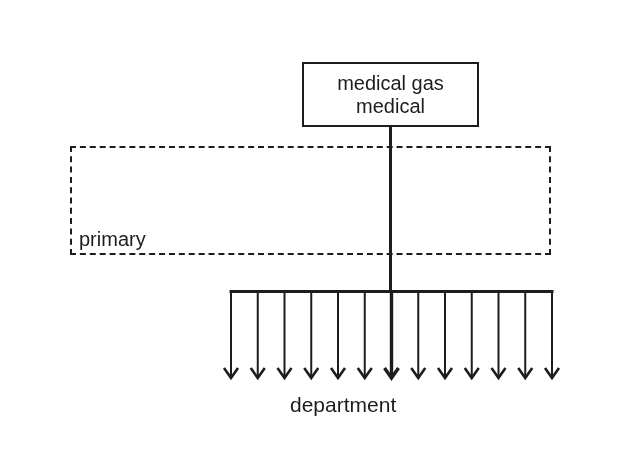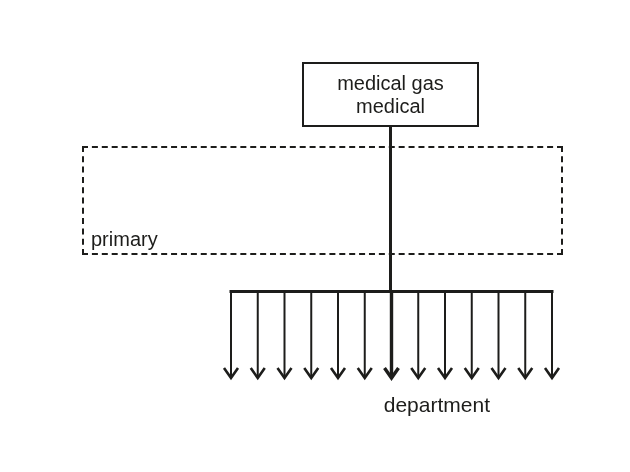--- a/index.html
+++ b/index.html
@@ -43,21 +43,21 @@
     position: absolute;
     left: 377px;
     top: 127px;
     width: 3px;
     height: 165px;
     background: #1d1d1b;
     z-index: 2;
   }
   .zone {
     position: absolute;
-    left: 70px;
+    left: 58px;
     width: 481px;
     box-sizing: border-box;
     border: 2px dashed #1d1d1b;
     background: transparent;
   }
   .zone-primary {
     top: 146px;
     height: 109px;
   }
   .zone-secondary {
@@ -79,21 +79,21 @@
     top: 286px;
     width: 630px;
     height: 100px;
     z-index: 2;
   }
   .department-label {
     position: absolute;
     left: 278px;
     top: 393px;
     width: 200px;
-    text-align: right;
+    text-align: left;
     font-size: 21px;
     color: #1d1d1b;
     white-space: nowrap;
   }
 </style>
 </head>
 <body>
 
 <div class="canvas">
 

